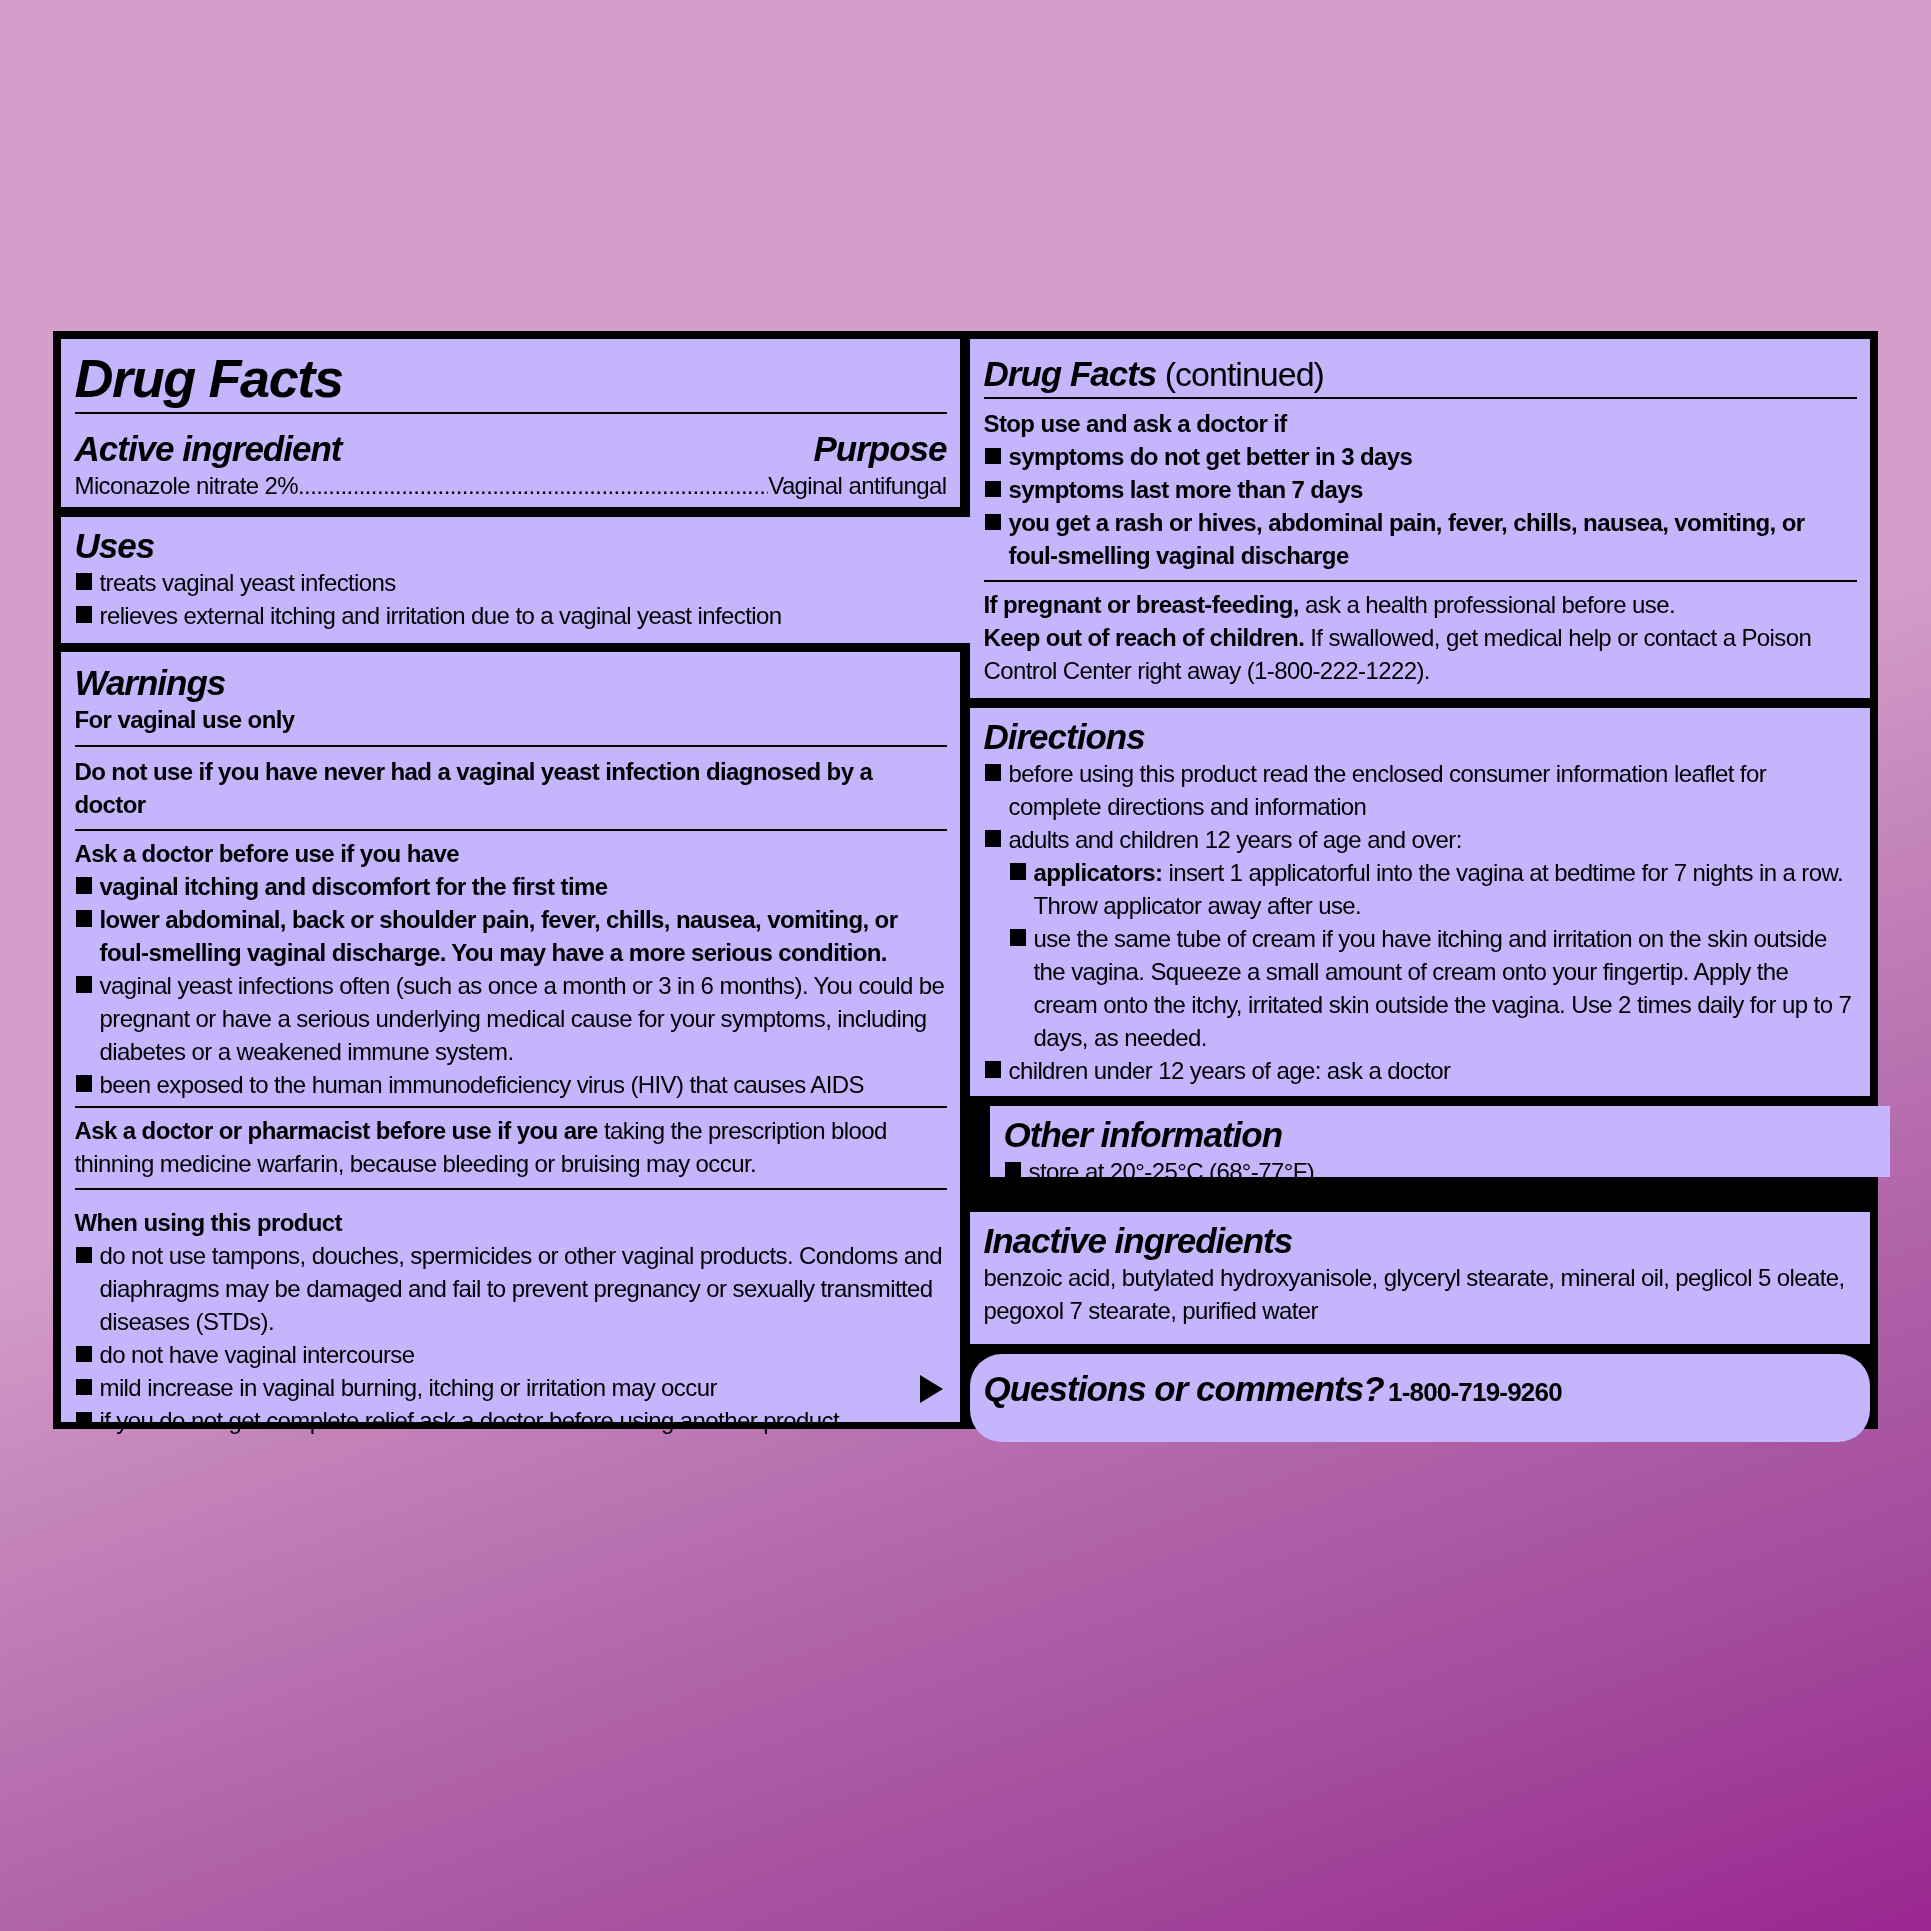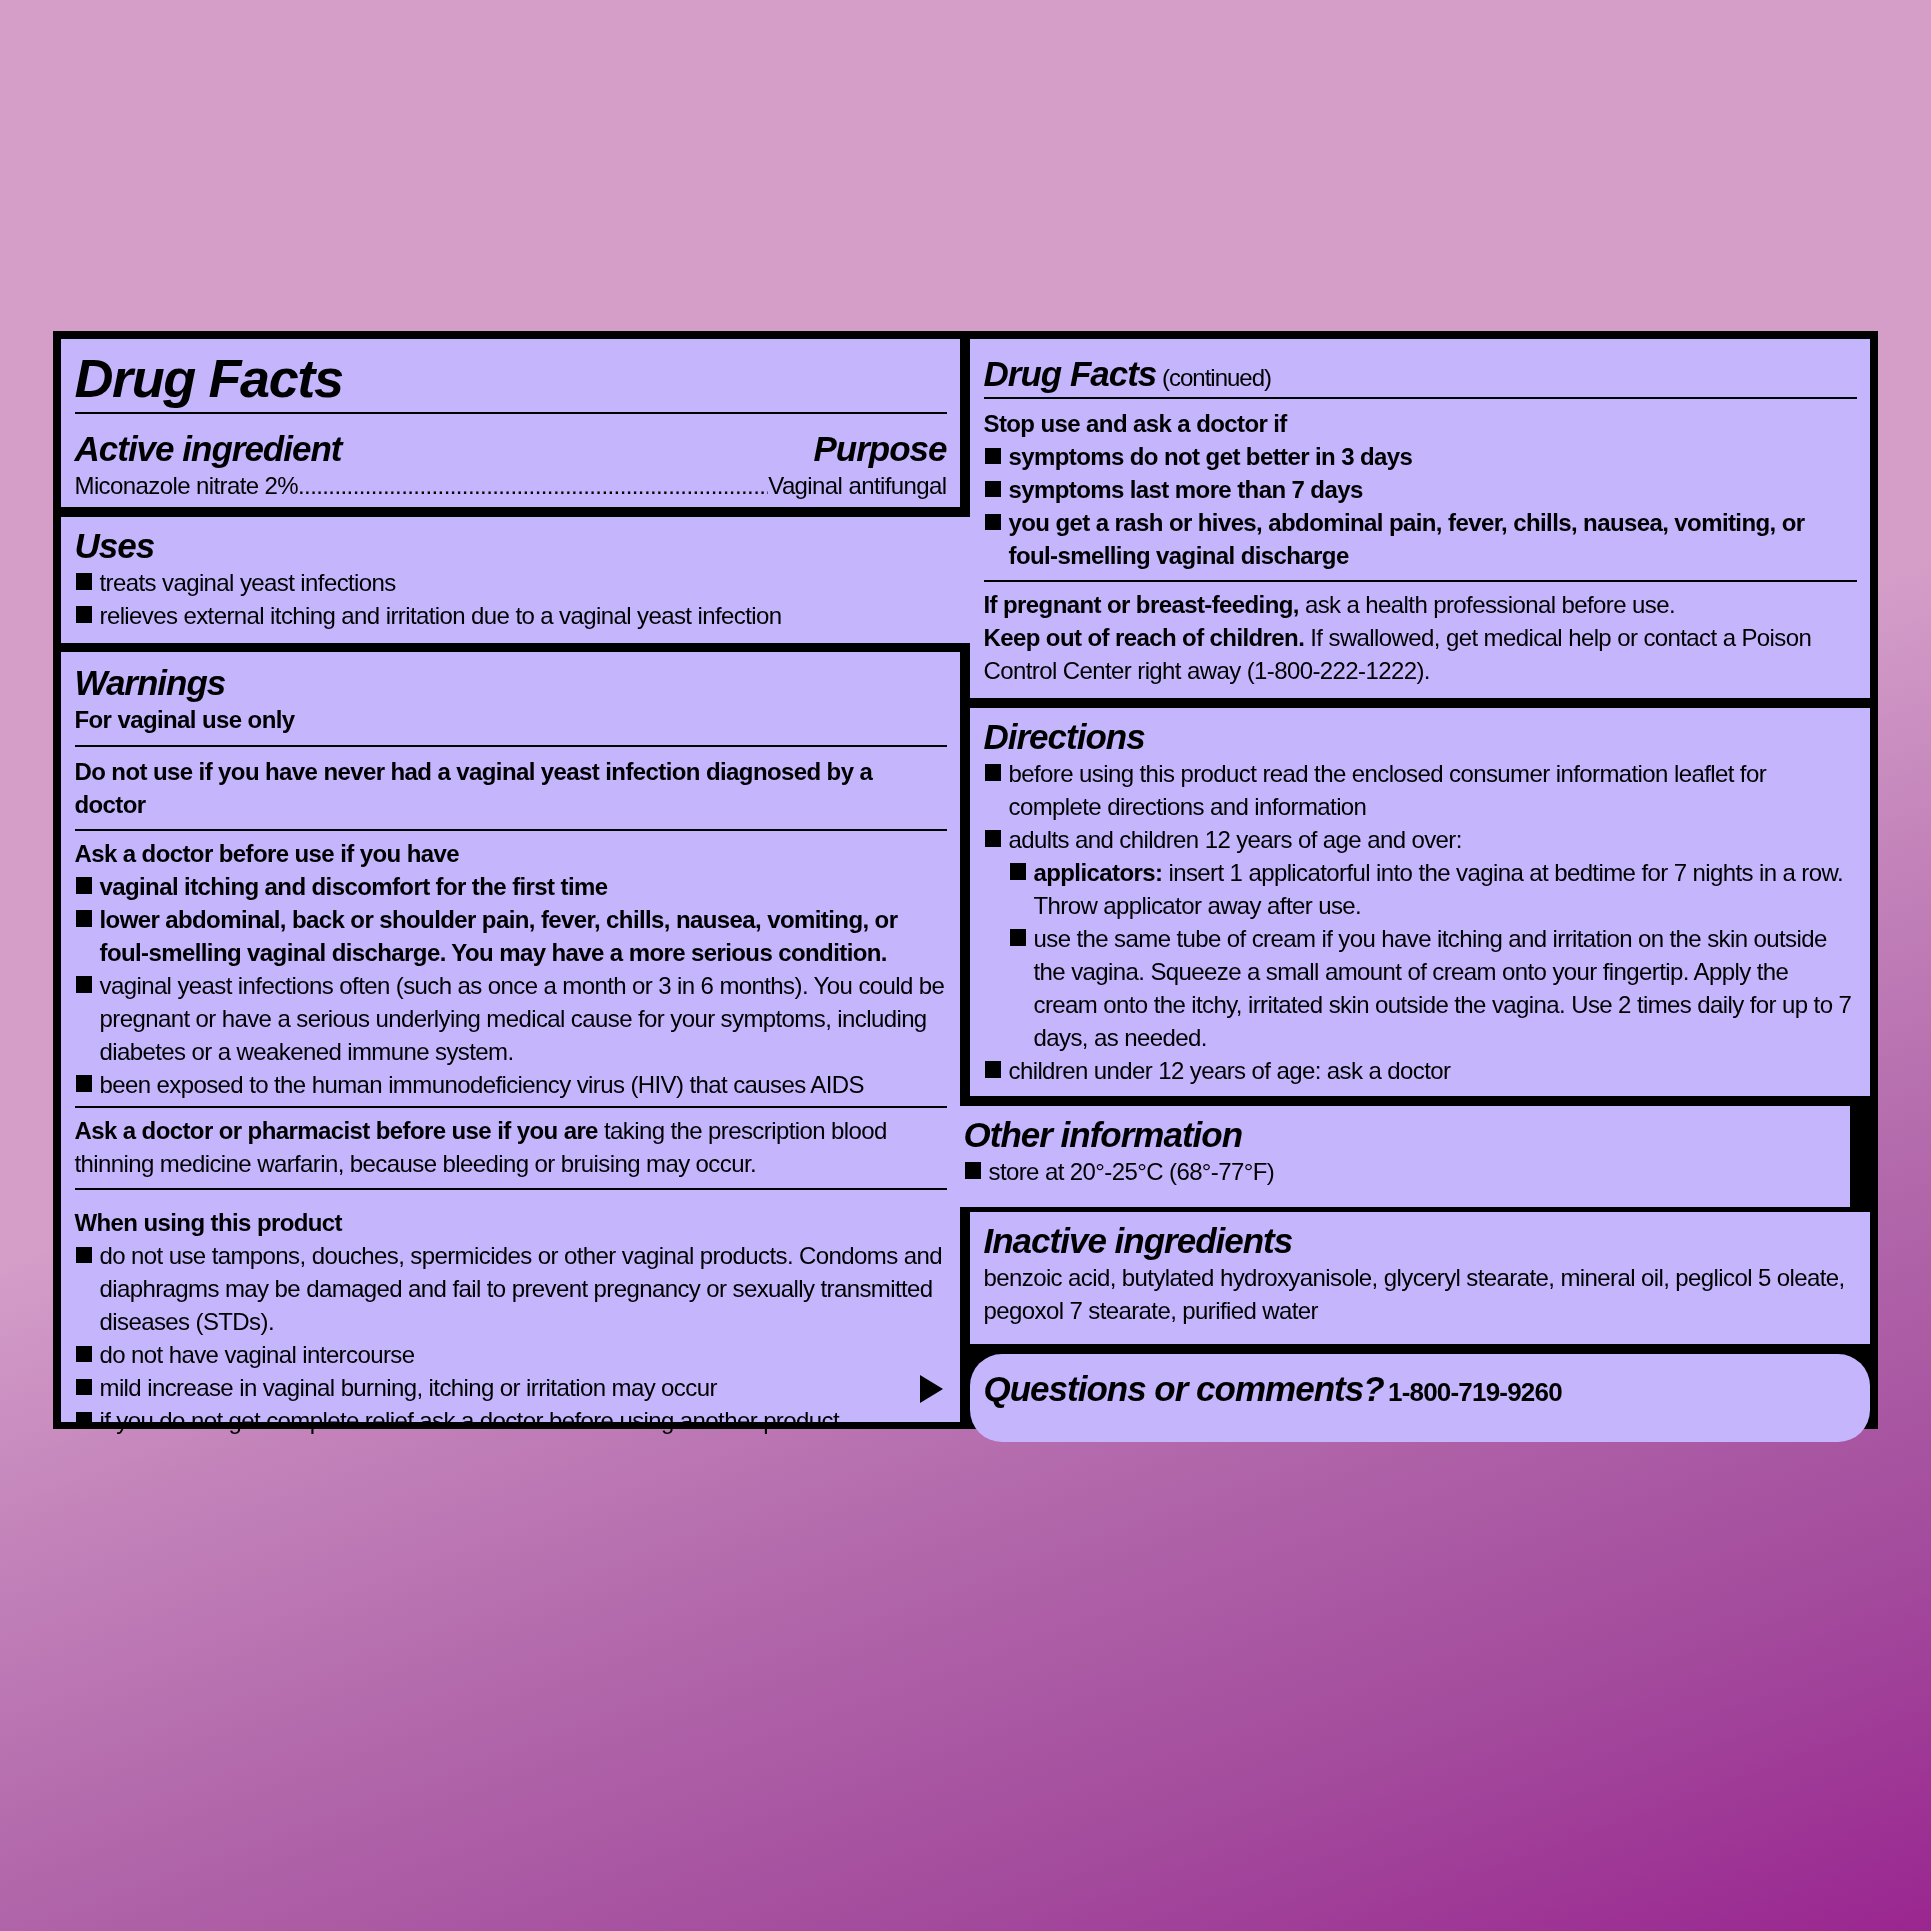--- a/index.html
+++ b/index.html
@@ -85,21 +85,21 @@
   <div class="t b" style="margin-top:16px;">When using this product</div>
   <div class="t li"><span class="sq"></span><span>do not use tampons, douches, spermicides or other vaginal products. Condoms and diaphragms may be damaged and fail to prevent pregnancy or sexually transmitted diseases (STDs).</span></div>
   <div class="t li"><span class="sq"></span><span>do not have vaginal intercourse</span></div>
   <div class="t li"><span class="sq"></span><span>mild increase in vaginal burning, itching or irritation may occur</span></div>
   <div class="t li"><span class="sq"></span><span>if you do not get complete relief ask a doctor before using another product</span></div>
   <div class="tri"></div>
 </div>
 
 <div class="box" style="left:970px;top:339px;width:900px;height:359px;">
   <div style="margin-top:13.5px;">
-    <span class="h-sec">Drug Facts</span><span style="font-size:24px;letter-spacing:-1px;text-align:right;"> (continued)</span>
+    <span class="h-sec">Drug Facts</span><span style="font-size:34px;letter-spacing:-1px;text-align:right;"> (continued)</span>
   </div>
   <div class="rule" style="margin-top:3.9px;"></div>
   <div class="t b" style="margin-top:7.7px;">Stop use and ask a doctor if</div>
   <div class="t li b"><span class="sq"></span><span>symptoms do not get better in 3 days</span></div>
   <div class="t li b"><span class="sq"></span><span>symptoms last more than 7 days</span></div>
   <div class="t li b" style="margin-bottom:7.7px;"><span class="sq"></span><span>you get a rash or hives, abdominal pain, fever, chills, nausea, vomiting, or foul-smelling vaginal discharge</span></div>
   <div class="rule"></div>
   <div class="t" style="margin-top:5.8px;">
     <span class="b">If pregnant or breast-feeding,</span><span> ask a health professional before use.</span>
   </div>
@@ -110,21 +110,21 @@
 
 <div class="box" style="left:970px;top:708px;width:900px;height:388px;">
   <div class="h-sec" style="margin-top:7.7px;">Directions</div>
   <div class="t li"><span class="sq"></span><span>before using this product read the enclosed consumer information leaflet for complete directions and information</span></div>
   <div class="t li"><span class="sq"></span><span>adults and children 12 years of age and over:</span></div>
   <div class="t li li2"><span class="sq"></span><span class="b">applicators:</span><span> insert 1 applicatorful into the vagina at bedtime for 7 nights in a row. Throw applicator away after use.</span></div>
   <div class="t li li2"><span class="sq"></span><span>use the same tube of cream if you have itching and irritation on the skin outside the vagina. Squeeze a small amount of cream onto your fingertip. Apply the cream onto the itchy, irritated skin outside the vagina. Use 2 times daily for up to 7 days, as needed.</span></div>
   <div class="t li"><span class="sq"></span><span>children under 12 years of age: ask a doctor</span></div>
 </div>
 
-<div class="box" style="left:950px;top:1106px;width:900px;height:101px;">
+<div class="box" style="left:990px;top:1106px;width:900px;height:71px;">
   <div class="h-sec" style="margin-top:7.7px;">Other information</div>
   <div class="t li"><span class="sq"></span><span>store at 20°-25°C (68°-77°F)</span></div>
 </div>
 
 <div class="box" style="left:970px;top:1212px;width:900px;height:132px;">
   <div class="h-sec" style="margin-top:7.7px;">Inactive ingredients</div>
   <div class="t">benzoic acid, butylated hydroxyanisole, glyceryl stearate, mineral oil, peglicol 5 oleate, pegoxol 7 stearate, purified water</div>
 </div>
 
 <div class="box" style="left:970px;top:1354px;width:900px;height:88px;border-radius:32px;">

